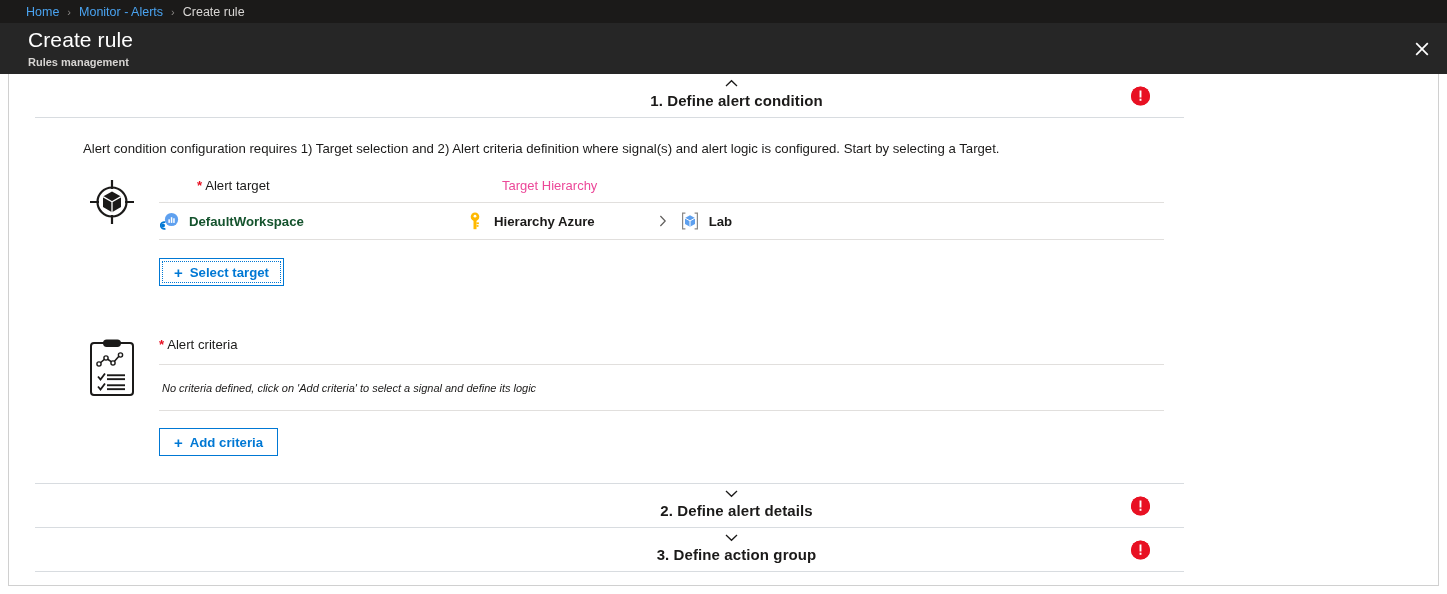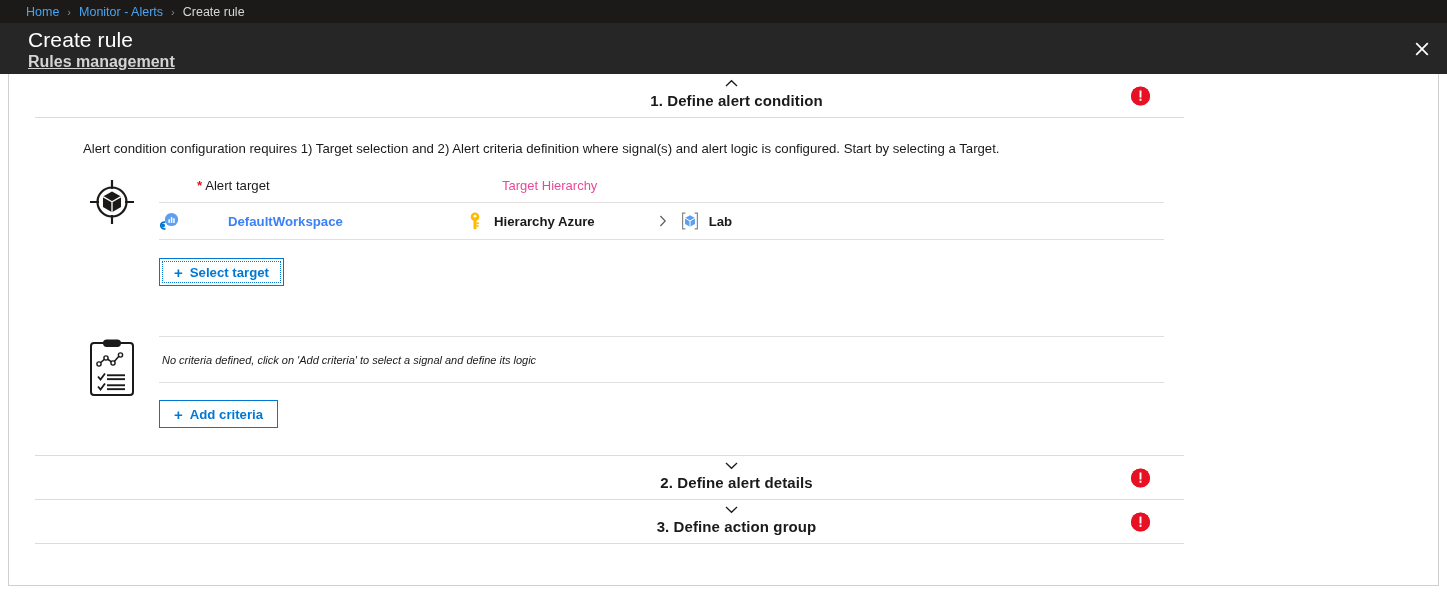--- a/index.html
+++ b/index.html
@@ -51,25 +51,24 @@
   }
   .title-main {
     color: #ffffff;
     font-size: 21px;
     font-weight: 300;
     line-height: 26px;
     letter-spacing: .1px;
   }
   .title-sub {
     color: #d6d4d2;
-    font-size: 16px;
+    font-size: 11px;
     font-weight: bold;
     line-height: 16px;
     margin-top: 1px;
-    text-decoration: underline;
   }
   .close-btn {
     position: absolute;
     right: 8px;
     top: 50%;
     transform: translateY(-50%);
     width: 34px;
     height: 34px;
     display: flex;
     align-items: center;
@@ -195,22 +194,21 @@
     height: 38px;
     border-top: 1px solid #e1dfdd;
     border-bottom: 1px solid #e1dfdd;
   }
   .tt-cell-target {
     width: 305px;
     display: flex;
     align-items: center;
     font-size: 13.2px;
     font-weight: bold;
-    color: #3b82f6;
-    gap: 39px;
+    color: #14532d;
   }
   .tt-cell-hier {
     display: flex;
     align-items: center;
     font-size: 13.2px;
     font-weight: bold;
     color: #1b1a19;
   }
   .ic-slot {
     width: 22px;
@@ -407,20 +405,23 @@
             <path d="M10 38.5 L12.5 41.5 L17 35.5" stroke="#1b1a19" stroke-width="1.8" fill="none"></path>
             <rect x="19" y="36.3" width="18" height="1.9" fill="#1b1a19"></rect>
             <rect x="19" y="40.2" width="18" height="1.9" fill="#1b1a19"></rect>
             <path d="M10 48.5 L12.5 51.5 L17 45.5" stroke="#1b1a19" stroke-width="1.8" fill="none"></path>
             <rect x="19" y="46.3" width="18" height="1.9" fill="#1b1a19"></rect>
             <rect x="19" y="50.2" width="18" height="1.9" fill="#1b1a19"></rect>
           </svg>
         </div>
 
         <div class="criteria-box">
+          <div class="field-label">
+            <span class="req-star">*</span><span>Alert criteria</span>
+          </div>
           <div class="criteria-empty">No criteria defined, click on 'Add criteria' to select a signal and define its logic</div>
           <div class="btn-wrap criteria-btn">
             <button class="azbtn">
               <span class="plus">+</span>
               <span>Add criteria</span>
             </button>
           </div>
         </div>
       </div>
 

